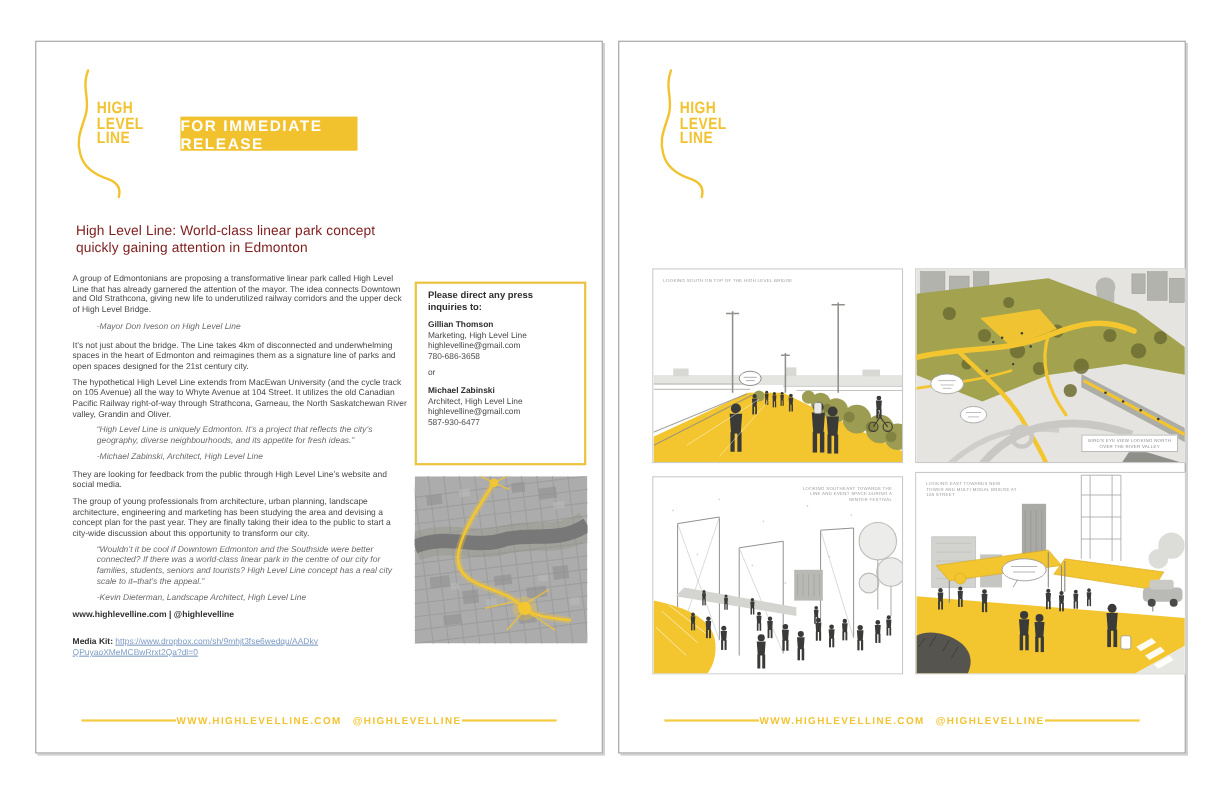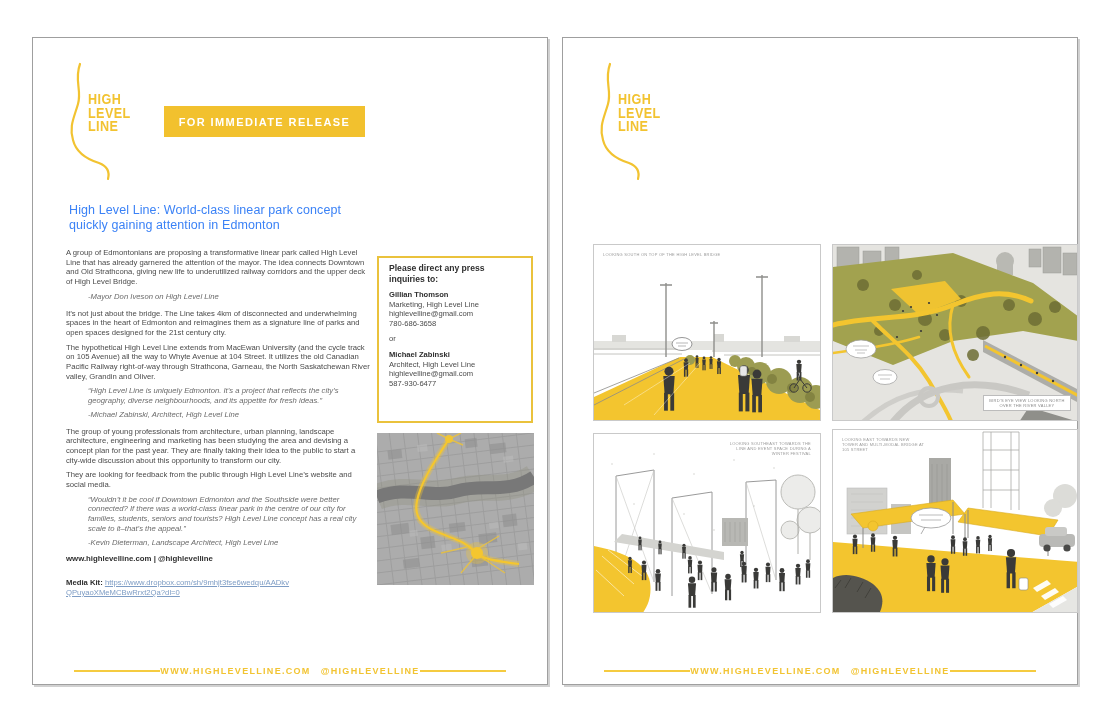--- a/index.html
+++ b/index.html
@@ -10,45 +10,45 @@
           border:1px solid #9f9f9f; box-shadow:2px 2px 0 rgba(0,0,0,0.18); }
   #p1 { left:32px; } #p2 { left:562px; }
 
   
   .logo { position:absolute; left:33px; top:24px; width:110px; height:120px; }
   .logo svg { position:absolute; left:0; top:0; }
   .logo-text { position:absolute; left:22px; top:30px; font-weight:bold; font-size:15px;
                line-height:13.5px; color:#F2C331; transform:scaleX(.84); transform-origin:left top;
                letter-spacing:.5px; }
 
-  .release-btn { position:absolute; left:131px; top:68px; width:201px; height:31px; background:#F2C12E;
-                 color:#ffffff; font-size:11px; font-weight:bold; letter-spacing:1.4px;
+  .release-btn { position:absolute; left:131px; top:68px; width:161px; height:31px; background:#F2C12E;
+                 color:#ffffff; font-size:14px; font-weight:bold; letter-spacing:1.4px;
                  display:flex; align-items:center; justify-content:center; }
 
   .title { position:absolute; left:36px; top:165px; font-size:12.5px; font-weight:normal;
-           color:#3b82f6; line-height:15px; letter-spacing:.1px; }
+           color:#7f1d1d; line-height:15px; letter-spacing:.1px; }
 
   .article { position:absolute; left:33px; top:210px; width:305px; font-size:7.7px; line-height:9.7px; color:#4a4a4a; }
   .article p.body { margin:0 0 5px 0; }
   .article p.quote { margin:2px 0 4px 22px; font-style:italic; color:#6b6b6b; }
   .article p.attr  { margin:0 0 7px 22px; font-style:italic; color:#6b6b6b; }
   .weblinks { margin-top:6px; font-weight:bold; color:#2f2f2f; font-size:7.8px; }
   .mediakit { margin-top:14px; font-size:7.7px; width:225px; }
   .mk-label { font-weight:bold; color:#2f2f2f; }
   .mk-link { color:#7d9cc4; text-decoration:underline; word-break:break-all; }
 
   .pressbox { position:absolute; left:344px; top:218px; width:156px; height:167px;
               border:2px solid #EAC23C; padding:5px 10px; font-size:7.6px; line-height:9.6px; color:#4a4a4a; }
   .pb-head { font-size:8.6px; line-height:10.5px; font-weight:bold; color:#2f2f2f; margin-bottom:6px; }
   .pb-name { font-weight:bold; color:#2f2f2f; }
   .pb-or { margin:6px 0; }
 
   .map { position:absolute; left:344px; top:395px; width:157px; height:152px; }
 
-  .footer { position:absolute; left:0; bottom:8px; width:100%; display:flex; align-items:center;
+  .footer { position:absolute; left:0; bottom:24px; width:100%; display:flex; align-items:center;
             justify-content:center; gap:0; }
   .fline { width:86px; height:2px; background:#F5CB40; }
   .ftext { color:#F2C433; font-size:9px; font-weight:bold; letter-spacing:1.3px; white-space:nowrap; }
   .ftext .gap { display:inline-block; width:10px; }
 
   
   .fig { position:absolute; border:1px solid #c9c9c9; background:#ffffff; overflow:hidden; }
   #fig1 { left:30px;  top:206px; width:228px; height:177px; }
   #fig2 { left:269px; top:206px; width:246px; height:177px; }
   #fig3 { left:30px;  top:395px; width:228px; height:180px; }
@@ -87,22 +87,22 @@
       <span>quickly gaining attention in Edmonton</span>
     </h1>
 
     <div class="article">
       <p class="body">A group of Edmontonians are proposing a transformative linear park called High Level Line that has already garnered the attention of the mayor. The idea connects Downtown and Old Strathcona, giving new life to underutilized railway corridors and the upper deck of High Level Bridge.</p>
       <p class="attr">-Mayor Don Iveson on High Level Line</p>
       <p class="body">It’s not just about the bridge. The Line takes 4km of disconnected and underwhelming spaces in the heart of Edmonton and reimagines them as a signature line of parks and open spaces designed for the 21st century city.</p>
       <p class="body">The hypothetical High Level Line extends from MacEwan University (and the cycle track on 105 Avenue) all the way to Whyte Avenue at 104 Street. It utilizes the old Canadian Pacific Railway right-of-way through Strathcona, Garneau, the North Saskatchewan River valley, Grandin and Oliver.</p>
       <p class="quote">“High Level Line is uniquely Edmonton. It’s a project that reflects the city’s geography, diverse neighbourhoods, and its appetite for fresh ideas.”</p>
       <p class="attr">-Michael Zabinski, Architect, High Level Line</p>
+      <p class="body">They are looking for feedback from the public through High Level Line’s website and social media.</p>
       <p class="body">The group of young professionals from architecture, urban planning, landscape architecture, engineering and marketing has been studying the area and devising a concept plan for the past year. They are finally taking their idea to the public to start a city-wide discussion about this opportunity to transform our city.</p>
-      <p class="body">They are looking for feedback from the public through High Level Line’s website and social media.</p>
       <p class="quote">“Wouldn’t it be cool if Downtown Edmonton and the Southside were better connected? If there was a world-class linear park in the centre of our city for families, students, seniors and tourists? High Level Line concept has a real city scale to it–that’s the appeal.”</p>
       <p class="attr">-Kevin Dieterman, Landscape Architect, High Level Line</p>
       <p class="weblinks">www.highlevelline.com   |   @highlevelline</p>
       <p class="mediakit">
         <span class="mk-label">Media Kit:</span>
         <a class="mk-link" href="#">https://www.dropbox.com/sh/9mhjt3fse6wedqu/AADkvQPuyaoXMeMCBwRrxt2Qa?dl=0</a>
       </p>
     </div>
 
     <aside class="pressbox">

